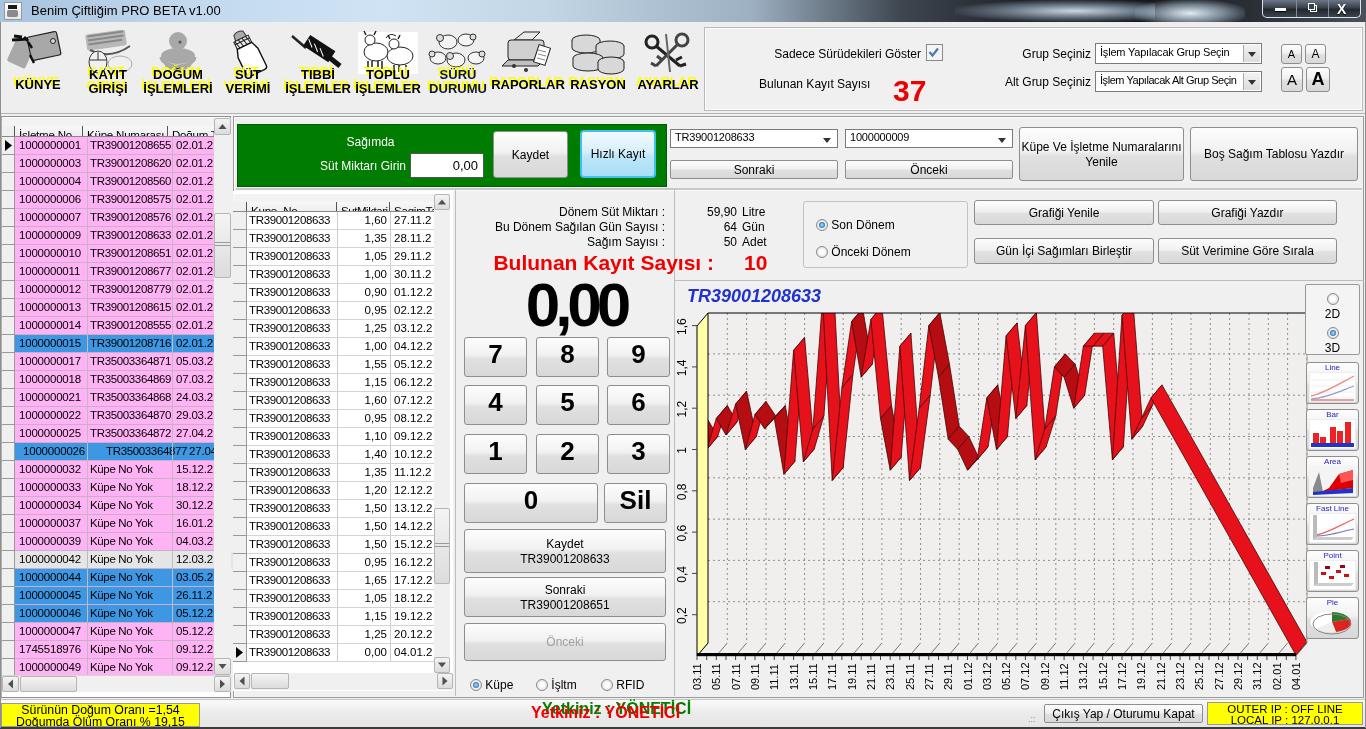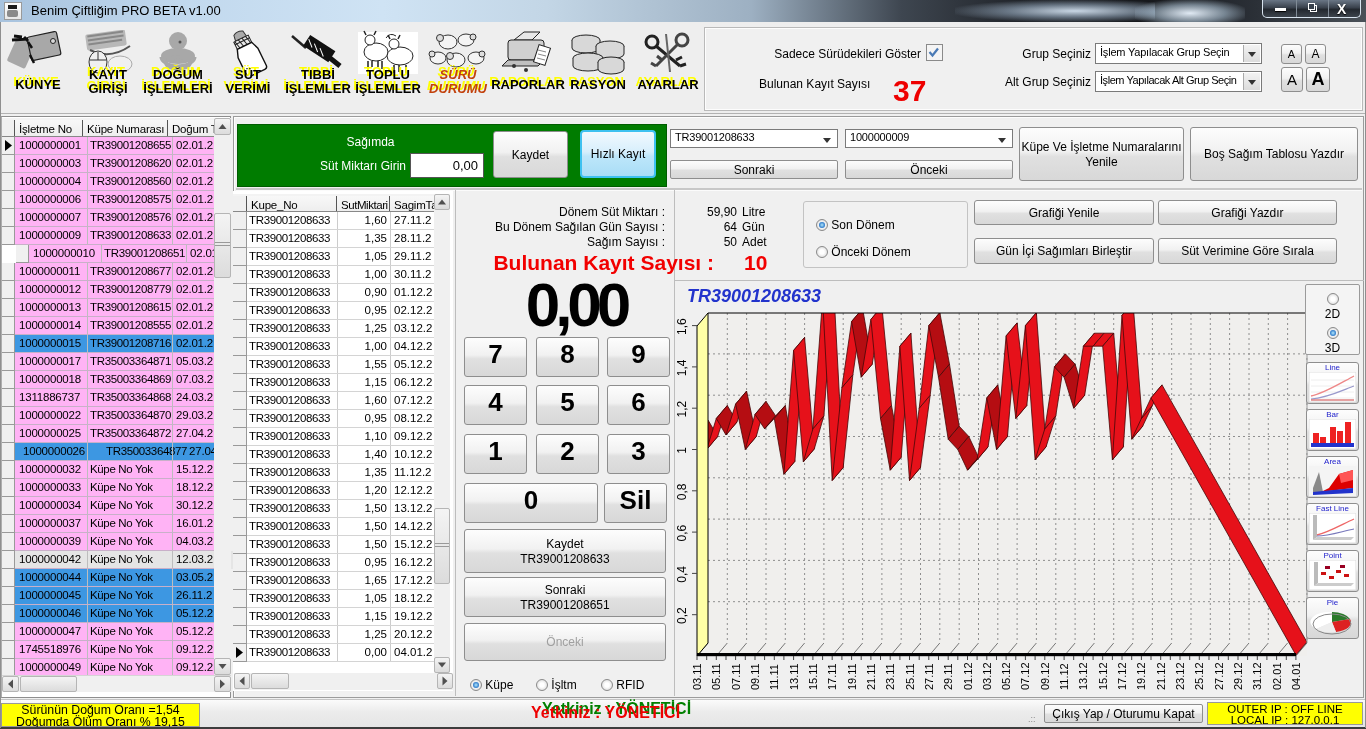--- a/index.html
+++ b/index.html
@@ -7,21 +7,21 @@
 .abs { position:absolute; }
 .btn { background:linear-gradient(#fdfdfd,#f1f1f1 45%,#e0e0e0 55%,#d8d8d8);
   border:1px solid #8e8e8e; border-radius:3px; text-align:center; color:#000; }
 .combo { background:#fff; border:1px solid #7a7a7a; font-size:11px; letter-spacing:-0.2px; }
 .combo .tx { position:absolute; left:4px; top:2px; white-space:nowrap; }
 .combo .dd { position:absolute; right:1px; top:1px; bottom:1px; width:17px;
   background:linear-gradient(#f2f2f2,#dcdcdc); border-left:1px solid #aaa; text-align:center; }
 .combo .dd:after { content:""; position:absolute; left:4px; top:7px;
   border:4px solid transparent; border-top:5px solid #333; }
 .ylw { background:#ffff00; border:1px solid #999; text-align:center; color:#000; }
-.hdrcell { position:absolute; top:2px; bottom:0; border-right:1px solid #555;
+.hdrcell { position:absolute; top:8px; bottom:0; border-right:1px solid #555;
   font-size:11.5px; letter-spacing:-0.2px; padding:3px 0 0 4px; color:#000; background:linear-gradient(#f8f8f8,#eee); white-space:nowrap; overflow:hidden;}
 .sb { background:#f0f0f0; }
 .sbb { background:linear-gradient(#f4f4f4,#dcdcdc); border:1px solid #b5b5b5; border-radius:2px;
   color:#505050; text-align:center; position:absolute; }
 .radio { display:inline-block; width:12px; height:12px; border-radius:50%;
   background:radial-gradient(#fff 30%, #ddd 80%, #b9b9b9); border:1px solid #8a8a8a; vertical-align:-2px; }
 .radio.on { position:relative; }
 .radio.on:after { content:""; position:absolute; left:2px; top:2px; width:6px; height:6px;
   border-radius:50%; background:radial-gradient(#9fd8f5 10%,#1565c0 80%); }
 </style></head>
@@ -130,21 +130,21 @@
 <ellipse cx="40" cy="10" rx="8" ry="6"></ellipse>
             <circle cx="47" cy="7" r="3" fill="#ddd"></circle>
 <ellipse cx="12" cy="28" rx="8" ry="6"></ellipse>
             <circle cx="6" cy="24" r="3" fill="#ddd"></circle>
 <ellipse cx="30" cy="30" rx="9" ry="7"></ellipse>
             <circle cx="24" cy="26" r="3.5" fill="#ddd"></circle>
 <ellipse cx="50" cy="28" rx="8" ry="6"></ellipse>
             <circle cx="56" cy="24" r="3" fill="#ddd"></circle>
 </g>
         </svg></div>
-<div class="abs" style="left:-6px;top:42px;width:80px;font-size:13px;font-weight:bold;color:#c2410c;line-height:14px;text-shadow:-2px -3px 0 #ffff00;font-style:italic;">SÜRÜ<br>DURUMU</div>
+<div class="abs" style="left:-6px;top:42px;width:80px;font-size:13px;font-weight:bold;color:#0f172a;line-height:14px;text-shadow:-2px -3px 0 #ffff00;">SÜRÜ<br>DURUMU</div>
 </div>
 <div class="abs" style="left:494px;top:4px;width:68px;height:86px;text-align:center;">
 <div class="abs" style="left:2px;top:4px;width:64px;height:46px;"><svg width="64" height="46" viewBox="0 0 64 46">
           <g>
 <path d="M18 10 l10 -8 h16 l-8 8 z" fill="#e8e8e8" stroke="#222"></path>
 <rect x="12" y="10" width="36" height="20" rx="3" fill="#d0d0d0" stroke="#222"></rect>
 <path d="M12 30 l-6 6 h36 l6 -6 z" fill="#c0c0c0" stroke="#222"></path>
 <rect x="40" y="16" width="12" height="18" fill="#fff" stroke="#222" transform="rotate(18 46 25)"></rect>
 <path d="M42 20 l8 2 M42 24 l8 2 M41 28 l8 2" stroke="#888"></path>
 <circle cx="18" cy="36" r="2" fill="#333"></circle>
@@ -277,21 +277,21 @@
 <div class="abs" style="left:0;top:0;width:13px;height:18px;background:#f0f0f0;border-right:1px solid #999;border-bottom:1px solid #999;"></div>
 <div class="abs" style="left:13px;top:0;width:199px;height:18px;background:#ffb3f5;">
 <div class="abs" style="left:4px;top:2px;width:66px;overflow:hidden;font-size:11.5px;letter-spacing:-0.2px;white-space:nowrap;">1000000009</div>
 <div class="abs" style="left:72px;top:0;width:1px;height:18px;background:#bdbdbd;"></div>
 <div class="abs" style="left:75px;top:2px;width:81px;overflow:hidden;font-size:11.5px;letter-spacing:-0.35px;white-space:nowrap;">TR39001208633</div>
 <div class="abs" style="left:157px;top:0;width:1px;height:18px;background:#bdbdbd;"></div>
 <div class="abs" style="left:161px;top:2px;width:50px;overflow:hidden;font-size:11.5px;letter-spacing:-0.2px;white-space:nowrap;">02.01.2</div>
 <div class="abs" style="left:0;bottom:0;width:199px;height:1px;background:#c9b0c9;"></div>
 </div>
     </div>
-<div class="abs" style="left:0;top:128px;width:212px;height:18px;margin-left:14px;">
+<div class="abs" style="left:0;top:128px;width:212px;height:18px;">
 <div class="abs" style="left:0;top:0;width:13px;height:18px;background:#f0f0f0;border-right:1px solid #999;border-bottom:1px solid #999;"></div>
 <div class="abs" style="left:13px;top:0;width:199px;height:18px;background:#ffb3f5;">
 <div class="abs" style="left:4px;top:2px;width:66px;overflow:hidden;font-size:11.5px;letter-spacing:-0.2px;white-space:nowrap;">1000000010</div>
 <div class="abs" style="left:72px;top:0;width:1px;height:18px;background:#bdbdbd;"></div>
 <div class="abs" style="left:75px;top:2px;width:81px;overflow:hidden;font-size:11.5px;letter-spacing:-0.35px;white-space:nowrap;">TR39001208651</div>
 <div class="abs" style="left:157px;top:0;width:1px;height:18px;background:#bdbdbd;"></div>
 <div class="abs" style="left:161px;top:2px;width:50px;overflow:hidden;font-size:11.5px;letter-spacing:-0.2px;white-space:nowrap;">02.01.2</div>
 <div class="abs" style="left:0;bottom:0;width:199px;height:1px;background:#c9b0c9;"></div>
 </div>
     </div>
@@ -368,21 +368,21 @@
 <div class="abs" style="left:72px;top:0;width:1px;height:18px;background:#bdbdbd;"></div>
 <div class="abs" style="left:75px;top:2px;width:81px;overflow:hidden;font-size:11.5px;letter-spacing:-0.35px;white-space:nowrap;">TR35003364869</div>
 <div class="abs" style="left:157px;top:0;width:1px;height:18px;background:#bdbdbd;"></div>
 <div class="abs" style="left:161px;top:2px;width:50px;overflow:hidden;font-size:11.5px;letter-spacing:-0.2px;white-space:nowrap;">07.03.2</div>
 <div class="abs" style="left:0;bottom:0;width:199px;height:1px;background:#c9b0c9;"></div>
 </div>
     </div>
 <div class="abs" style="left:0;top:272px;width:212px;height:18px;">
 <div class="abs" style="left:0;top:0;width:13px;height:18px;background:#f0f0f0;border-right:1px solid #999;border-bottom:1px solid #999;"></div>
 <div class="abs" style="left:13px;top:0;width:199px;height:18px;background:#ffb3f5;">
-<div class="abs" style="left:4px;top:2px;width:66px;overflow:hidden;font-size:11.5px;letter-spacing:-0.2px;white-space:nowrap;">1311886737</div>
+<div class="abs" style="left:4px;top:2px;width:66px;overflow:hidden;font-size:11.5px;letter-spacing:-0.2px;white-space:nowrap;">1000000021</div>
 <div class="abs" style="left:72px;top:0;width:1px;height:18px;background:#bdbdbd;"></div>
 <div class="abs" style="left:75px;top:2px;width:81px;overflow:hidden;font-size:11.5px;letter-spacing:-0.35px;white-space:nowrap;">TR35003364868</div>
 <div class="abs" style="left:157px;top:0;width:1px;height:18px;background:#bdbdbd;"></div>
 <div class="abs" style="left:161px;top:2px;width:50px;overflow:hidden;font-size:11.5px;letter-spacing:-0.2px;white-space:nowrap;">24.03.2</div>
 <div class="abs" style="left:0;bottom:0;width:199px;height:1px;background:#c9b0c9;"></div>
 </div>
     </div>
 <div class="abs" style="left:0;top:290px;width:212px;height:18px;">
 <div class="abs" style="left:0;top:0;width:13px;height:18px;background:#f0f0f0;border-right:1px solid #999;border-bottom:1px solid #999;"></div>
 <div class="abs" style="left:13px;top:0;width:199px;height:18px;background:#ffb3f5;">

